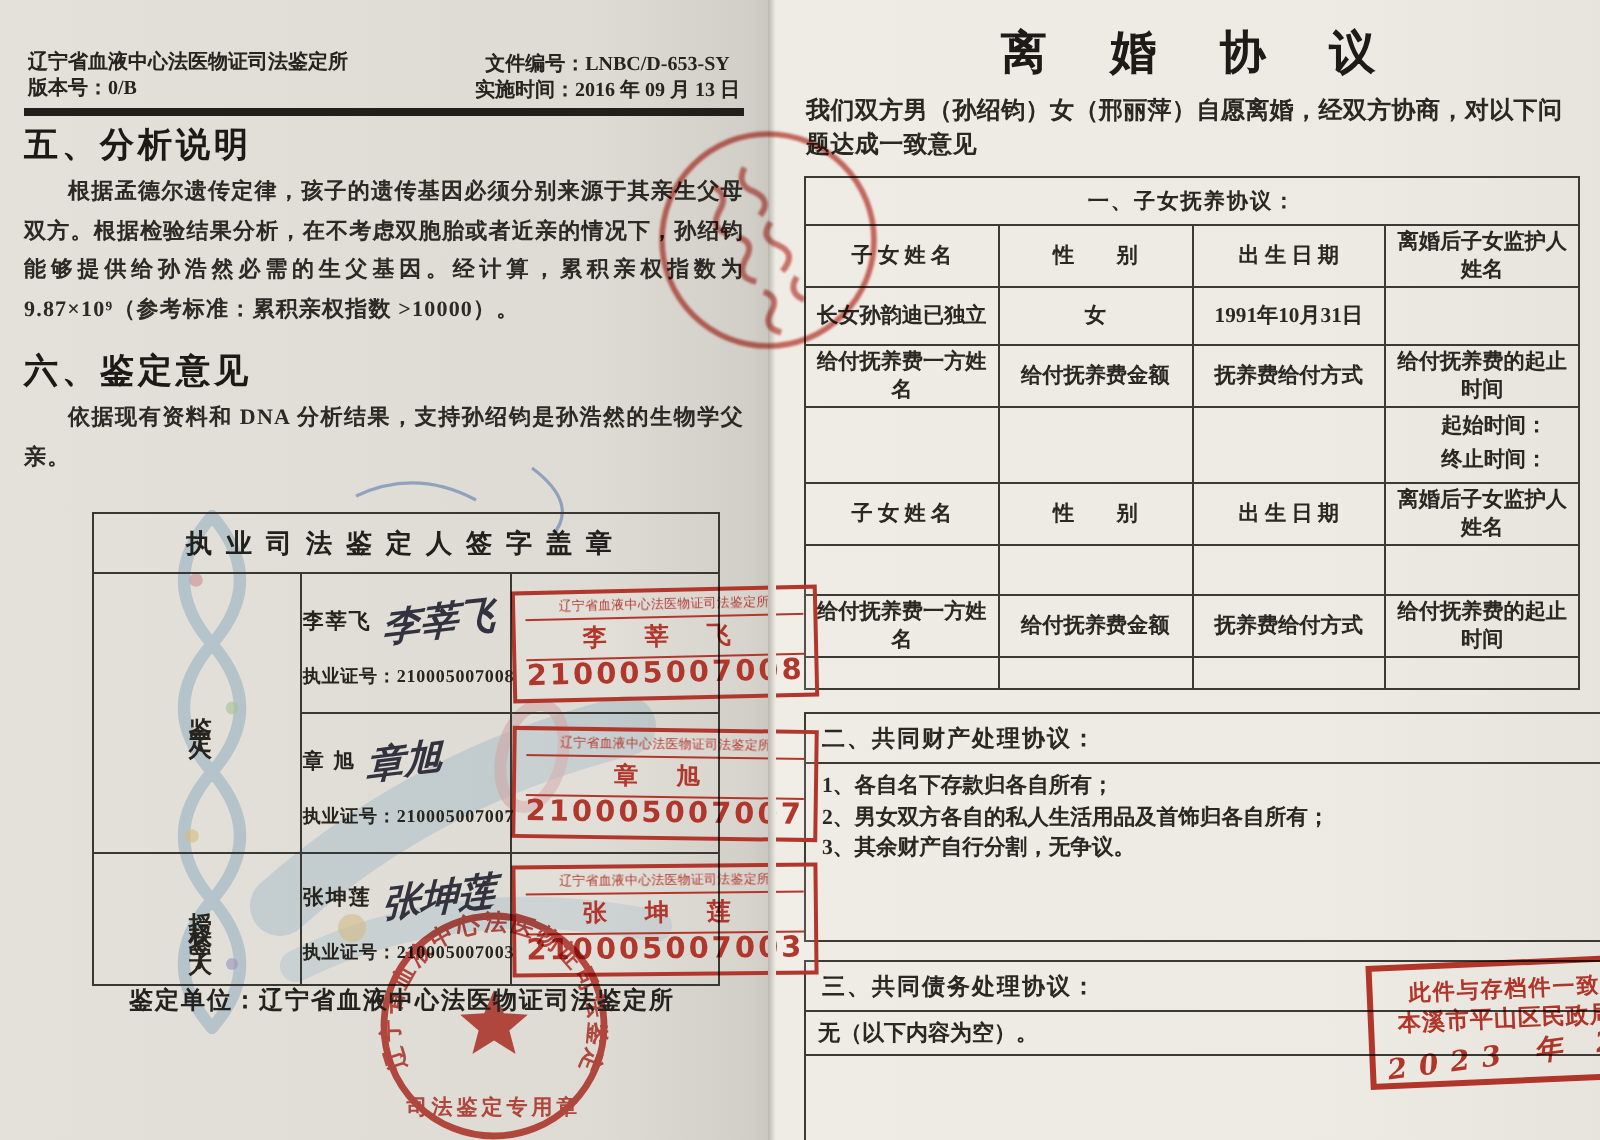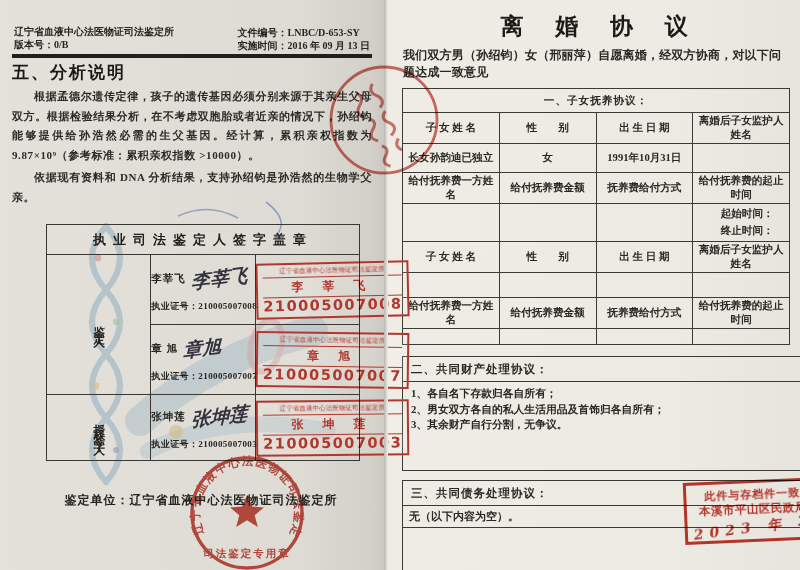--- a/index.html
+++ b/index.html
@@ -9,21 +9,21 @@
   .scan { position:relative; width:800px; height:570px; background:#737373; overflow:hidden; }
 
   
   .page-left {
     position:absolute; left:0; top:0; width:386px; height:570px;
     background:linear-gradient(90deg,#e3e1da 0%,#dedbd4 78%,#d2cfc8 97%,#c9c6bf 100%);
     padding:26px 14px 0 12px;
   }
   .lp-header { display:flex; justify-content:space-between; align-items:flex-start; padding:0 2px 0 2px; }
   .lp-h-left  { font-size:10px; font-weight:bold; line-height:1.25; }
-  .lp-h-right { font-size:10px; font-weight:bold; line-height:1.3; text-align:left; }
+  .lp-h-right { font-size:10px; font-weight:bold; line-height:1.3; text-align:center; }
   .lp-rule { height:4px; background:#211f1c; margin-top:2px; }
 
   .lp-sec-heading { font-size:17px; font-weight:bold; letter-spacing:2px; margin-top:3px; color:#1c1a17; }
   .lp-body {
     font-size:11px; font-weight:bold; line-height:1.78; letter-spacing:0.6px;
     text-indent:2em; text-align:justify; margin-top:3px; color:#2c2a26;
   }
   .lp-sec6 { margin-top:9px; }
 
   .sig-wrap { position:relative; margin:17px 0 0 34px; width:314px; }
@@ -115,20 +115,21 @@
       <div class="lp-h-right">
         <div>文件编号：LNBC/D-653-SY</div>
         <div>实施时间：2016 年 09 月 13 日</div>
       </div>
     </div>
     <div class="lp-rule"></div>
 
     <div class="lp-sec-heading">五、分析说明</div>
     <div class="lp-body">根据孟德尔遗传定律，孩子的遗传基因必须分别来源于其亲生父母双方。根据检验结果分析，在不考虑双胞胎或者近亲的情况下，孙绍钧能够提供给孙浩然必需的生父基因。经计算，累积亲权指数为 9.87×10⁹（参考标准：累积亲权指数 &gt;10000）。</div>
 
+    <div class="lp-sec-heading lp-sec6">六、鉴定意见</div>
     <div class="lp-body">依据现有资料和 DNA 分析结果，支持孙绍钧是孙浩然的生物学父亲。</div>
 
     <div class="sig-wrap">
 
       <svg class="watermark ink-red" width="350" height="300" viewBox="0 0 350 300">
         <g fill="none" stroke="#aecde6" stroke-width="6" opacity="0.62" stroke-linecap="round">
           <path d="M78,30 Q106,62 78,94 Q50,126 78,158 Q106,190 78,222 Q50,254 78,286"></path>
           <path d="M78,30 Q50,62 78,94 Q106,126 78,158 Q50,190 78,222 Q106,254 78,286"></path>
         </g>
         <g fill="none" stroke-linecap="round" opacity="0.55">

